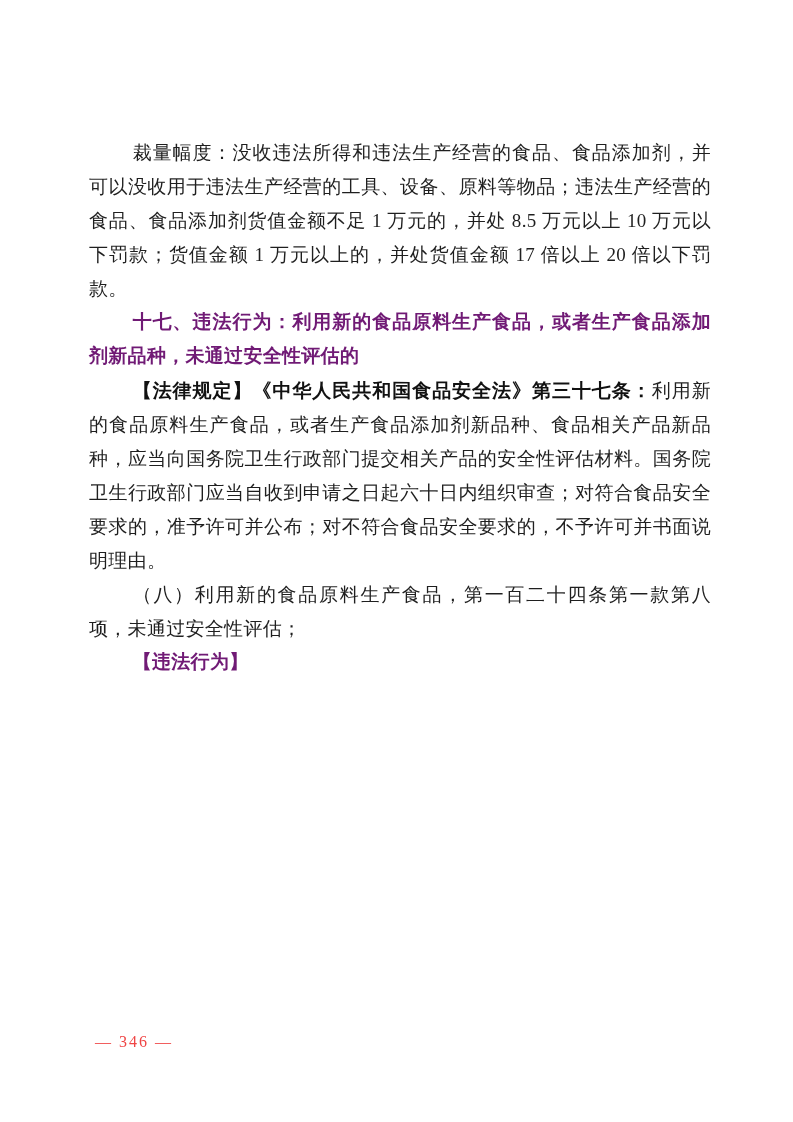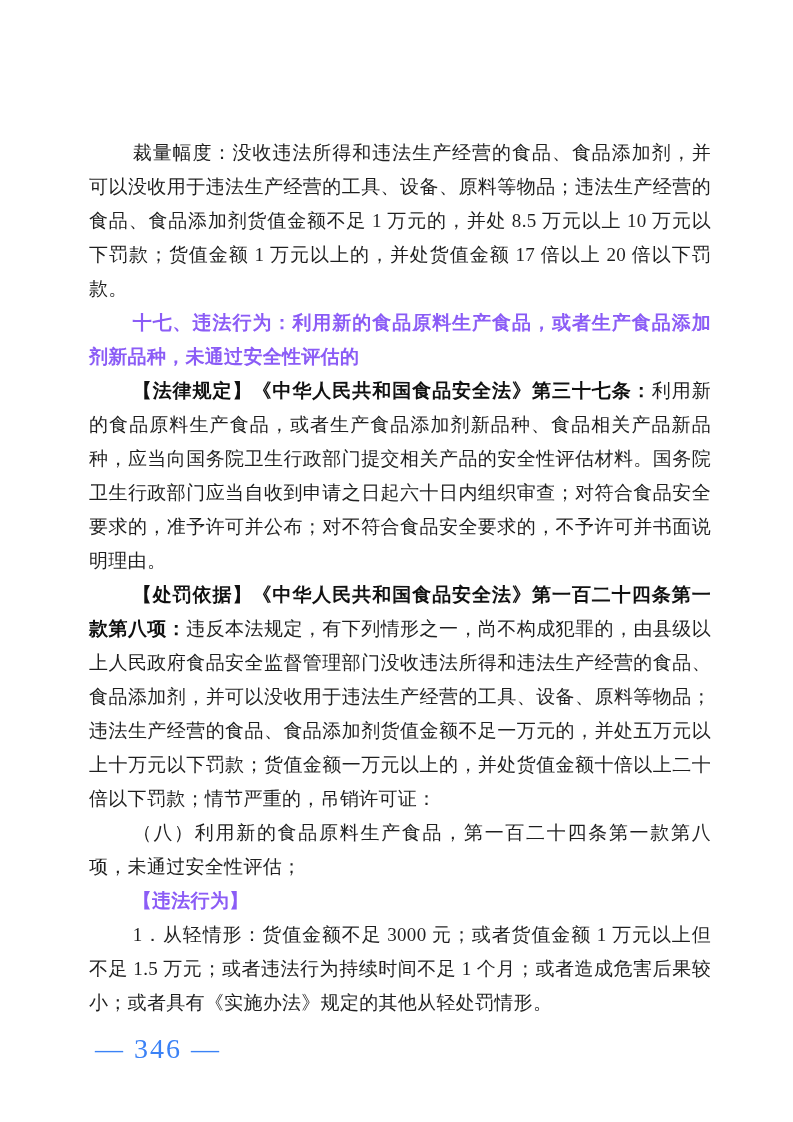--- a/index.html
+++ b/index.html
@@ -26,58 +26,56 @@
     font-family: "Liberation Serif", "DejaVu Serif", serif;
     font-size: 19px;
     line-height: 34px;
     color: #1f1f1f;
     text-align: justify;
     text-indent: 2.3em;
     letter-spacing: 0.3px;
     word-break: break-all;
   }
   .heading {
-    font-family: Liberation Sans, sans-serif;
+    font-family: Liberation Mono, monospace;
     font-weight: 700;
-    color: #8b5cf6;
+    color: #701a75;
   }
   .lead {
     font-family: Liberation Sans, sans-serif;
     font-weight: 700;
     color: #111111;
   }
   .footer {
     position: absolute;
     left: 95px;
     top: 1033px;
     font-family: "Liberation Serif", "DejaVu Serif", serif;
-    font-size: 28px;
-    color: #3b82f6;
+    font-size: 16px;
+    color: #ef4444;
     letter-spacing: 2px;
   }
 </style>
 </head>
 <body>
 
 <div class="page">
   <main class="content">
 
     <p class="para">裁量幅度：没收违法所得和违法生产经营的食品、食品添加剂，并可以没收用于违法生产经营的工具、设备、原料等物品；违法生产经营的食品、食品添加剂货值金额不足 1 万元的，并处 8.5 万元以上 10 万元以下罚款；货值金额 1 万元以上的，并处货值金额 17 倍以上 20 倍以下罚款。</p>
 
 
     <h2 class="para heading">十七、违法行为：利用新的食品原料生产食品，或者生产食品添加剂新品种，未通过安全性评估的</h2>
 
     <p class="para"><span class="lead">【法律规定】《中华人民共和国食品安全法》第三十七条：</span><span>利用新的食品原料生产食品，或者生产食品添加剂新品种、食品相关产品新品种，应当向国务院卫生行政部门提交相关产品的安全性评估材料。国务院卫生行政部门应当自收到申请之日起六十日内组织审查；对符合食品安全要求的，准予许可并公布；对不符合食品安全要求的，不予许可并书面说明理由。</span></p>
 
-    <p class="para"><span class="lead">【处罚依据】《中华人民共和国食品安全法》第一百二十四条第一款第八项：</span><span>违反本法规定，有下列情形之一，尚不构成犯罪的，由县级以上人民政府食品安全监督管理部门没收违法所得和违法生产经营的食品、食品添加剂，并可以没收用于违法生产经营的工具、设备、原料等物品；违法生产经营的食品、食品添加剂货值金额不足一万元的，并处五万元以上十万元以下罚款；货值金额一万元以上的，并处货值金额十倍以上二十倍以下罚款；情节严重的，吊销许可证：</span></p>
 
     <p class="para">（八）利用新的食品原料生产食品，第一百二十四条第一款第八项，未通过安全性评估；</p>
 
     <h2 class="para heading">【违法行为】</h2>
 
-    <p class="para">1．从轻情形：货值金额不足 3000 元；或者货值金额 1 万元以上但不足 1.5 万元；或者违法行为持续时间不足 1 个月；或者造成危害后果较小；或者具有《实施办法》规定的其他从轻处罚情形。</p>
 
   </main>
 
   <footer class="footer">
     <span>— 346 —</span>
   </footer>
 </div>
 
 </body></html>

